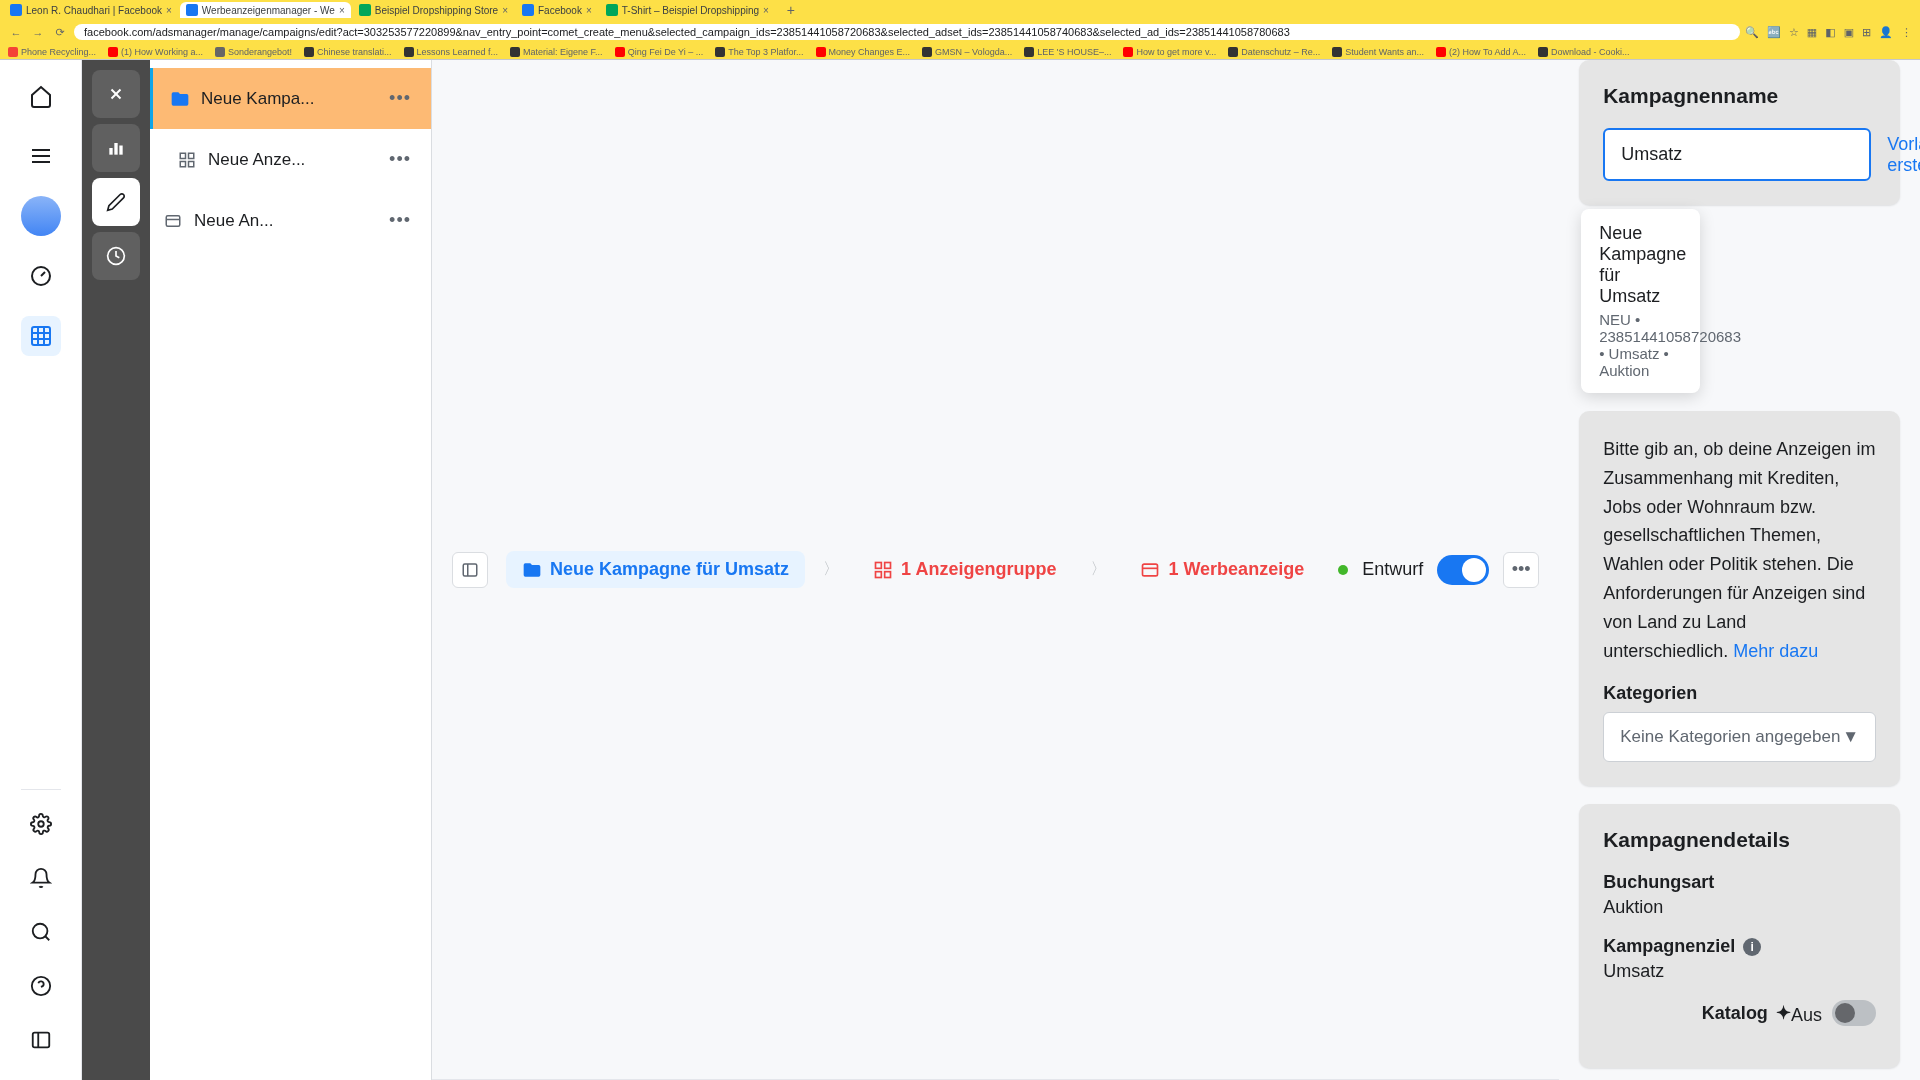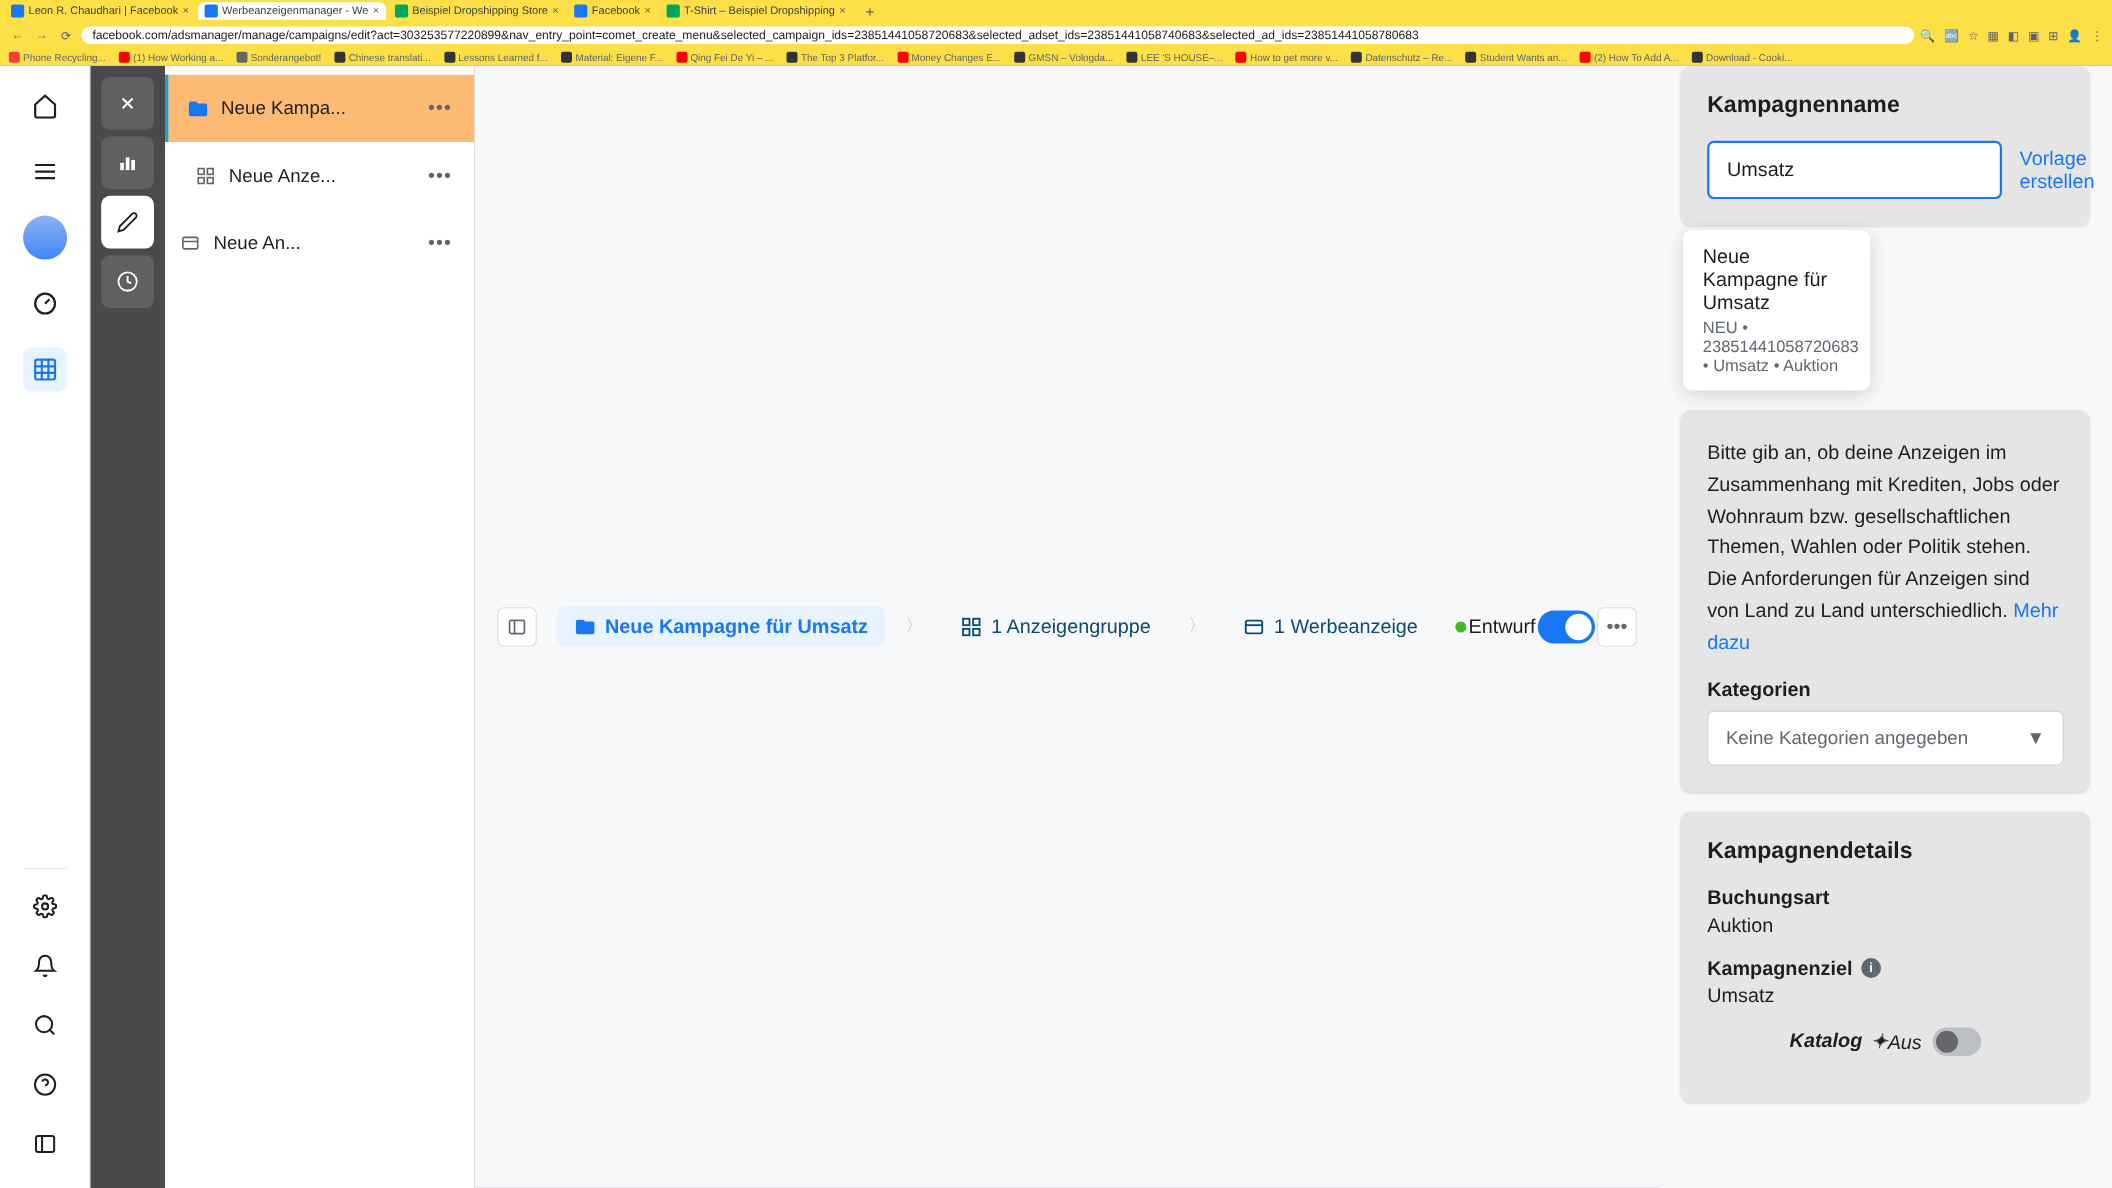--- a/index.html
+++ b/index.html
@@ -52,24 +52,24 @@
 .tree-ic { width: 22px; height: 22px; margin-right: 10px; display: flex; align-items: center; justify-content: center; color: #1877f2; font-size: 18px; }
 .tree-ic.gray { color: #606770; }
 .tree-label { flex: 1; white-space: nowrap; overflow: hidden; text-overflow: ellipsis; }
 .tree-dots { color: #606770; font-size: 18px; letter-spacing: 1px; padding: 4px 8px; }
 
 
 .editor { flex: 1; background: #f7f8fa; display: flex; overflow: hidden; }
 
 .breadcrumb { display: flex; align-items: center; padding: 10px 20px; gap: 18px; border-bottom: 1px solid #e4e6eb; background: #f7f8fa; }
 .bc-collapse { width: 36px; height: 36px; border: 1px solid #dadde1; border-radius: 6px; display: flex; align-items: center; justify-content: center; color: #606770; background: #fff; }
-.bc-item { display: flex; align-items: center; gap: 8px; padding: 8px 16px; border-radius: 8px; font-size: 18px; color: #0c4a6e; }
+.bc-item { display: flex; align-items: center; gap: 8px; padding: 8px 16px; border-radius: 8px; font-size: 18px; color: #ef4444; font-weight: bold; }
 .bc-item.active { background: #e7f3ff; color: #1877f2; font-weight: 600; }
 .bc-arrow { color: #bcc0c4; font-size: 16px; }
-.bc-status { margin-left: auto; display: flex; align-items: center; gap: 2px; font-size: 18px; color: #1c1e21; }
+.bc-status { margin-left: auto; display: flex; align-items: center; gap: 14px; font-size: 18px; color: #1c1e21; }
 .status-dot { width: 10px; height: 10px; border-radius: 50%; background: #42b72a; }
 .toggle { width: 52px; height: 30px; background: #1877f2; border-radius: 15px; position: relative; }
 .toggle::after { content: ''; position: absolute; right: 3px; top: 3px; width: 24px; height: 24px; background: #fff; border-radius: 50%; }
 .bc-more { width: 36px; height: 36px; border: 1px solid #dadde1; border-radius: 6px; display: flex; align-items: center; justify-content: center; color: #606770; background: #fff; font-size: 18px; }
 
 .tabs-row { display: flex; align-items: center; justify-content: center; gap: 40px; padding: 16px 0; }
 .tab-btn { display: flex; align-items: center; gap: 10px; padding: 12px 24px; border-radius: 8px; font-size: 19px; color: #1c1e21; }
 .tab-btn.active { background: #e7f3ff; color: #1877f2; font-weight: 600; }
 
 .content-scroll { flex: 1; overflow-y: auto; padding: 0 20px 0 20px; }
@@ -85,21 +85,21 @@
 .autocomplete { position: relative; max-width: 900px; margin-top: -14px; margin-bottom: 18px; z-index: 5; }
 .ac-box { background: #fff; border-radius: 8px; box-shadow: 0 4px 16px rgba(0,0,0,0.15); padding: 14px 18px; margin-left: 2px; margin-right: 200px; }
 .ac-title { font-size: 18px; color: #1c1e21; margin-bottom: 4px; }
 .ac-sub { font-size: 15px; color: #606770; }
 
 .select-box { border: 1px solid #ccd0d5; border-radius: 6px; padding: 14px 16px; font-size: 17px; color: #606770; display: flex; align-items: center; justify-content: space-between; background: #fff; }
 .detail-row { margin-bottom: 18px; }
 .detail-label { font-size: 18px; font-weight: 600; color: #1c1e21; display: flex; align-items: center; gap: 8px; }
 .detail-val { font-size: 18px; color: #1c1e21; margin-top: 4px; }
 .info-ic { width: 18px; height: 18px; border-radius: 50%; background: #606770; color: #fff; font-size: 12px; display: inline-flex; align-items: center; justify-content: center; }
-.catalog-row { display: flex; align-items: center; justify-content: center; font-style: italic; }
+.catalog-row { display: flex; align-items: center; justify-content: flex-end; }
 .small-toggle { width: 44px; height: 26px; background: #bcc0c4; border-radius: 13px; position: relative; }
 .small-toggle::after { content: ''; position: absolute; left: 3px; top: 3px; width: 20px; height: 20px; background: #65676b; border-radius: 50%; }
 
 .footer { display: flex; align-items: center; justify-content: space-between; padding: 16px 24px; border-top: 1px solid #e4e6eb; background: #f7f8fa; }
 .btn { padding: 12px 22px; border-radius: 6px; font-size: 18px; border: none; cursor: pointer; }
 .btn-secondary { background: #fff; border: 1px solid #ccd0d5; color: #1c1e21; }
 .btn-primary { background: #1877f2; color: #fff; font-weight: 600; }
 
 svg { display: block; }
 </style>

